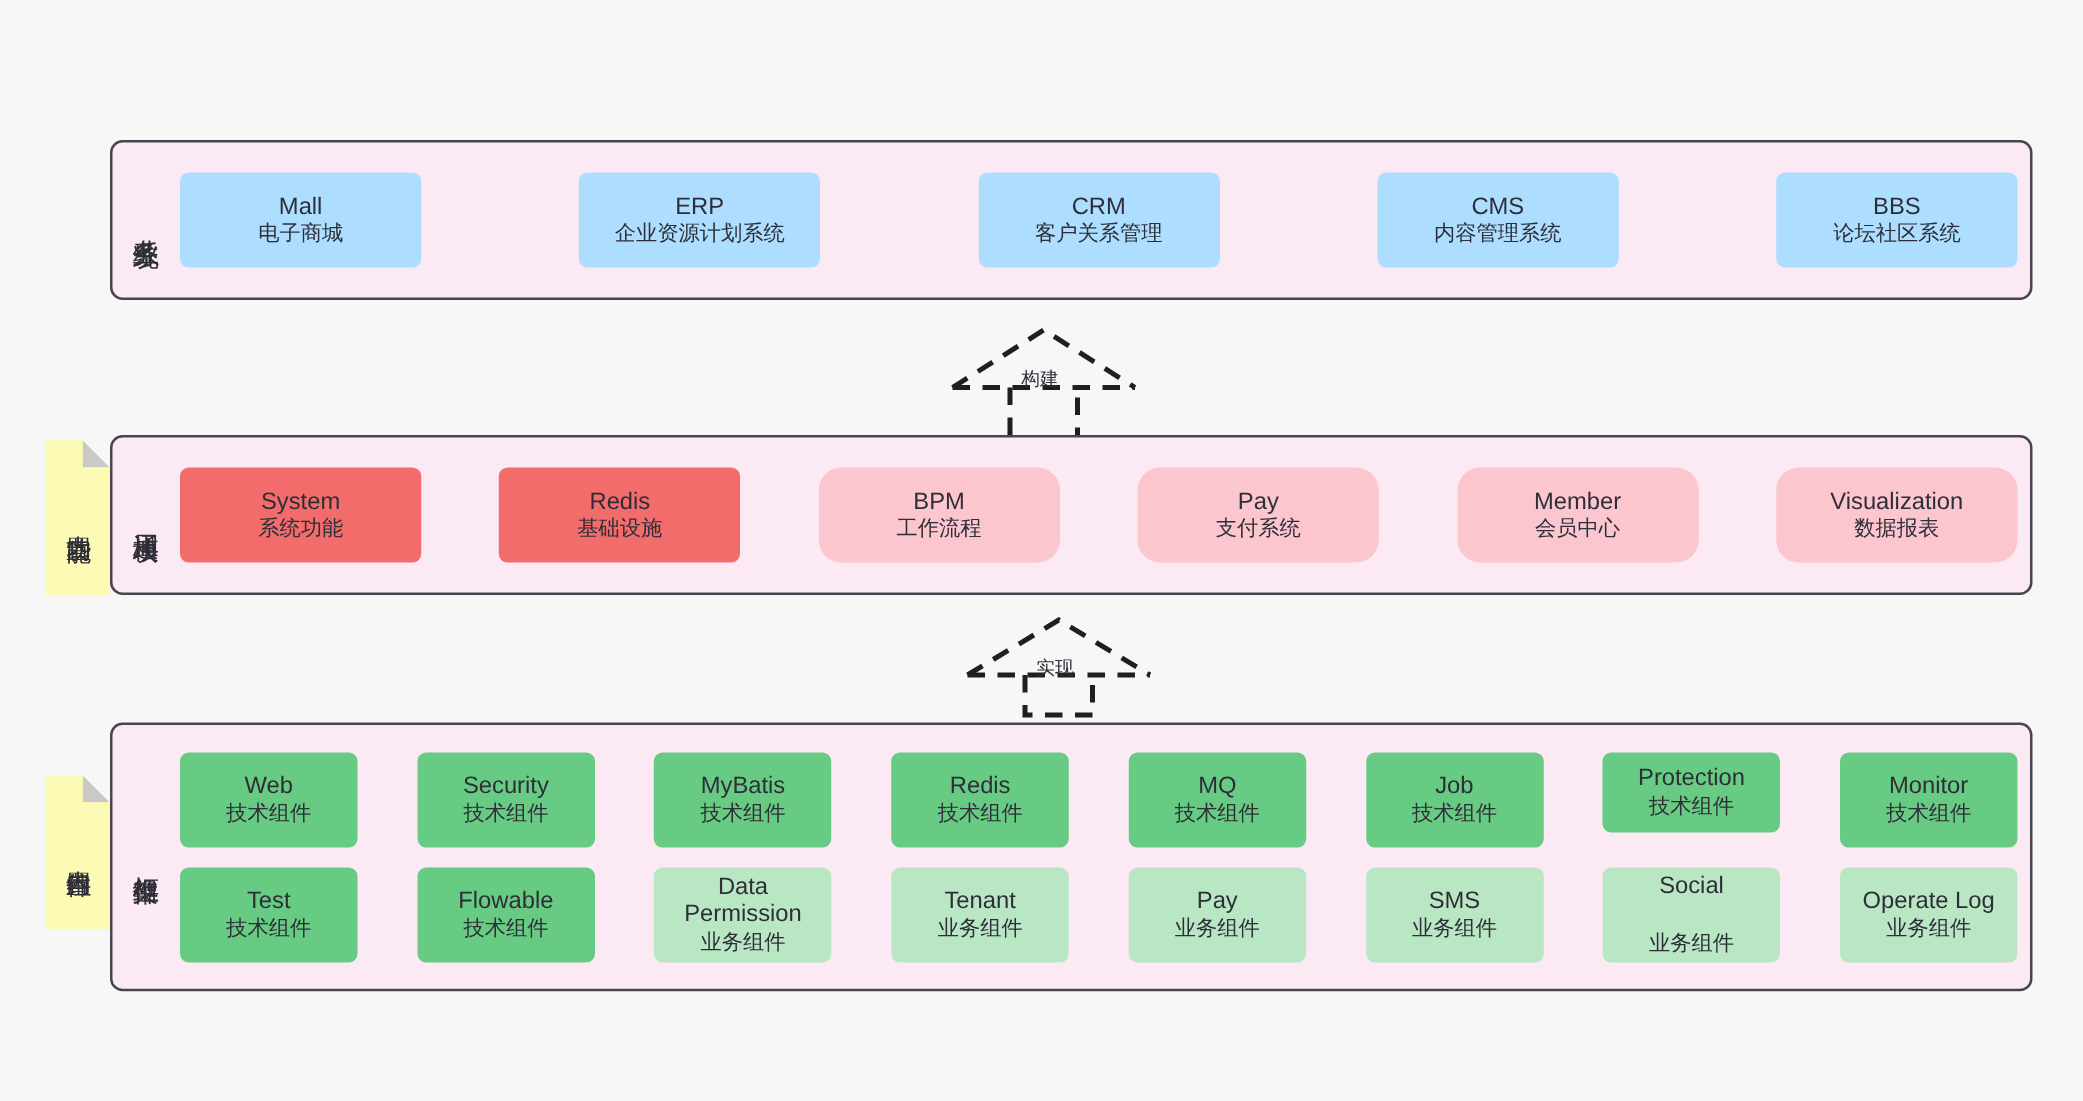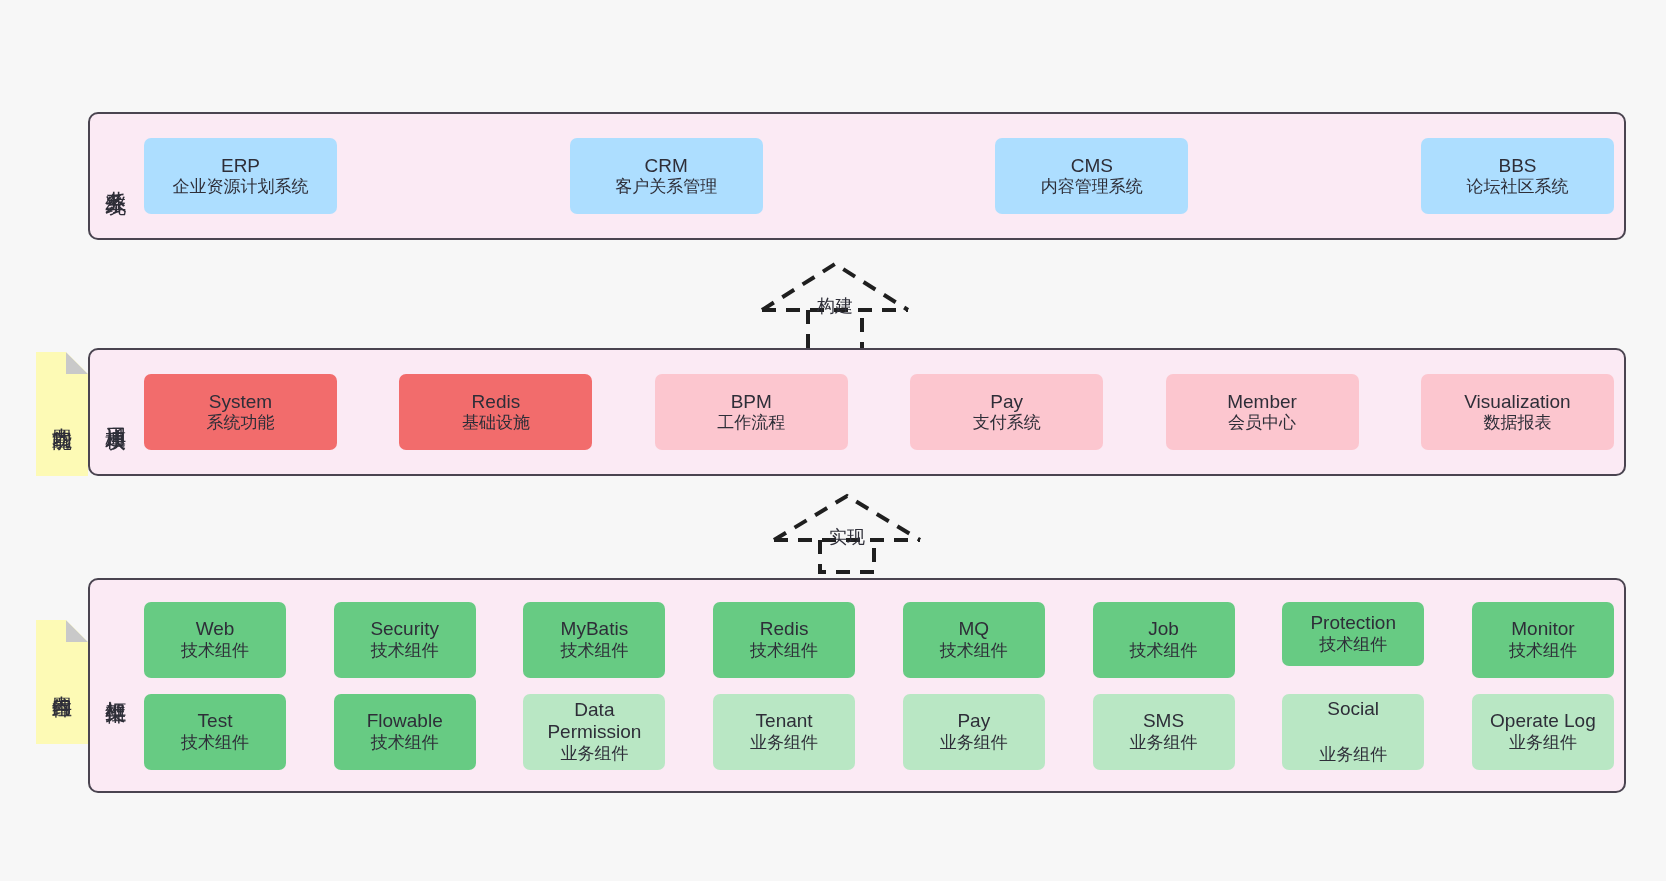--- a/index.html
+++ b/index.html
@@ -69,21 +69,21 @@
     box-sizing: border-box;
     line-height: 1.18;
     padding: 4px 2px;
   }
   .node .n-en { font-size: 19px; }
   .node .n-cn { font-size: 17px; }
 
   
   .c-blue      { background: #addeff; }
   .c-red       { background: #f26c6c; }
-  .c-pink      { background: #fcc6cf; }
+  .c-pink      { background: #fcc6cf; border-radius: 18px; }
   .c-green     { background: #67cb83; }
   .c-lightgrn  { background: #b9e7c4; }
 
   
   .note {
     position: absolute;
     background: #fdfab5;
     box-sizing: border-box;
     display: flex;
     align-items: center;
@@ -106,35 +106,39 @@
     clip-path: polygon(0 0, 100% 100%, 0 100%);
   }
 
   
   .arrow {
     position: absolute;
   }
   .arrow svg { display: block; overflow: visible; }
   .arrow-label {
     position: absolute;
-    font-size: 18px;
+    font-size: 15px;
     color: #2e2e38;
     background: transparent;
     white-space: nowrap;
   }
 </style>
 </head>
 <body>
 
 <div class="canvas">
 
   <div class="layer" style="left:88px; top:112px; width:1538px; height:128px;">
     <div class="layer-title">业务系统</div>
     <div class="layer-body">
       <div class="row">
+        <div class="node c-blue" style="width:193px;height:76px;">
+          <span class="n-en">Mall</span>
+          <span class="n-cn">电子商城</span>
+        </div>
         <div class="node c-blue" style="width:193px;height:76px;">
           <span class="n-en">ERP</span>
           <span class="n-cn">企业资源计划系统</span>
         </div>
         <div class="node c-blue" style="width:193px;height:76px;">
           <span class="n-en">CRM</span>
           <span class="n-cn">客户关系管理</span>
         </div>
         <div class="node c-blue" style="width:193px;height:76px;">
           <span class="n-en">CMS</span>

